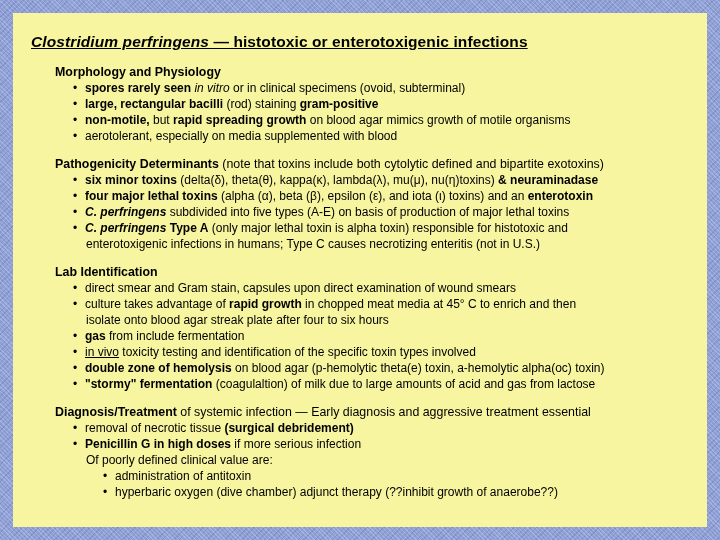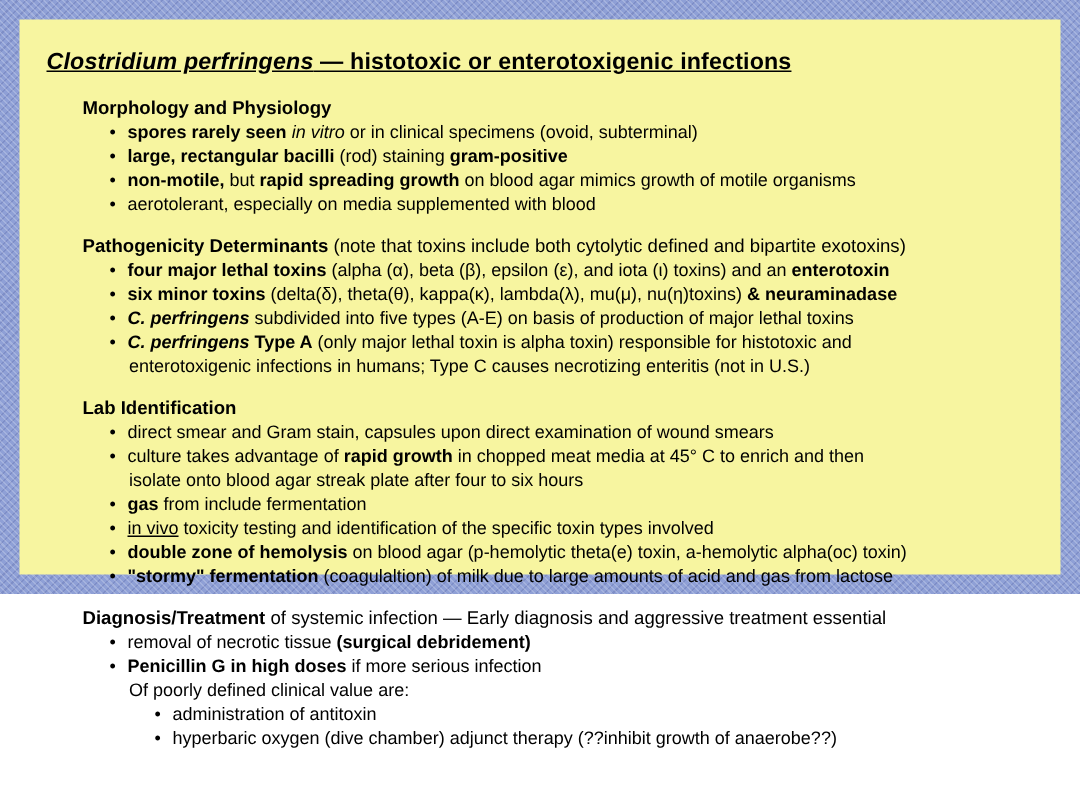--- a/index.html
+++ b/index.html
@@ -7,21 +7,21 @@
     --slide-yellow:#f7f5a0;
     --text-black:#000000;
   }
   html,body{margin:0;padding:0;}
   body{
     width:720px;height:540px;overflow:hidden;
     font-family:"Liberation Sans",sans-serif;
     background:#ffffff;
   }
   .slide-frame{
-    width:720px;height:396px;box-sizing:border-box;
+    width:720px;height:540px;box-sizing:border-box;
     padding:13px;
     background-color:var(--border-blue);
     background-image:
       repeating-linear-gradient(45deg, rgba(255,255,255,0.20) 0 1px, rgba(255,255,255,0) 1px 3px),
       repeating-linear-gradient(135deg, rgba(25,35,110,0.14) 0 1px, rgba(25,35,110,0) 1px 4px);
   }
   .slide{
     width:100%;height:100%;box-sizing:border-box;
     background:var(--slide-yellow);
     color:var(--text-black);
@@ -58,22 +58,22 @@
     <div>
         <div class="section">
           <div class="heading"><span class="seg b">Morphology and Physiology</span></div>
           <div class="line indent-0"><span class="marker">•</span><span class="seg b">spores rarely seen</span><span class="seg"> </span><span class="seg i">in vitro</span><span class="seg"> or in clinical specimens (ovoid, subterminal)</span></div>
           <div class="line indent-0"><span class="marker">•</span><span class="seg b">large, rectangular bacilli</span><span class="seg"> (rod) staining </span><span class="seg b">gram-positive</span></div>
           <div class="line indent-0"><span class="marker">•</span><span class="seg b">non-motile,</span><span class="seg"> but </span><span class="seg b">rapid spreading growth</span><span class="seg"> on blood agar mimics growth of motile organisms</span></div>
           <div class="line indent-0"><span class="marker">•</span><span class="seg">aerotolerant, especially on media supplemented with blood</span></div>
         </div>
         <div class="section">
           <div class="heading"><span class="seg b">Pathogenicity Determinants</span><span class="seg"> (note that toxins include both cytolytic defined and bipartite exotoxins)</span></div>
+          <div class="line indent-0"><span class="marker">•</span><span class="seg b">six minor toxins</span><span class="seg"> (delta(δ), theta(θ), kappa(κ), lambda(λ), mu(μ), nu(η)toxins) </span><span class="seg b">&amp; neuraminadase</span></div>
           <div class="line indent-0"><span class="marker">•</span><span class="seg b">four major lethal toxins</span><span class="seg"> (alpha (α), beta (β), epsilon (ε), and iota (ι) toxins) and an </span><span class="seg b">enterotoxin</span></div>
-          <div class="line indent-0"><span class="marker">•</span><span class="seg b">six minor toxins</span><span class="seg"> (delta(δ), theta(θ), kappa(κ), lambda(λ), mu(μ), nu(η)toxins) </span><span class="seg b">&amp; neuraminadase</span></div>
           <div class="line indent-0"><span class="marker">•</span><span class="seg b i">C. perfringens</span><span class="seg"> subdivided into five types (A-E) on basis of production of major lethal toxins</span></div>
           <div class="line indent-0"><span class="marker">•</span><span class="seg b i">C. perfringens</span><span class="seg b"> Type A</span><span class="seg"> (only major lethal toxin is alpha toxin) responsible for histotoxic and</span></div>
           <div class="line indent-1"><span class="seg">enterotoxigenic infections in humans; Type C causes necrotizing enteritis (not in U.S.)</span></div>
         </div>
         <div class="section">
           <div class="heading"><span class="seg b">Lab Identification</span></div>
           <div class="line indent-0"><span class="marker">•</span><span class="seg">direct smear and Gram stain, capsules upon direct examination of wound smears</span></div>
           <div class="line indent-0"><span class="marker">•</span><span class="seg">culture takes advantage of </span><span class="seg b">rapid growth</span><span class="seg"> in chopped meat media at 45° C to enrich and then</span></div>
           <div class="line indent-1"><span class="seg">isolate onto blood agar streak plate after four to six hours</span></div>
           <div class="line indent-0"><span class="marker">•</span><span class="seg b">gas</span><span class="seg"> from include fermentation</span></div>

